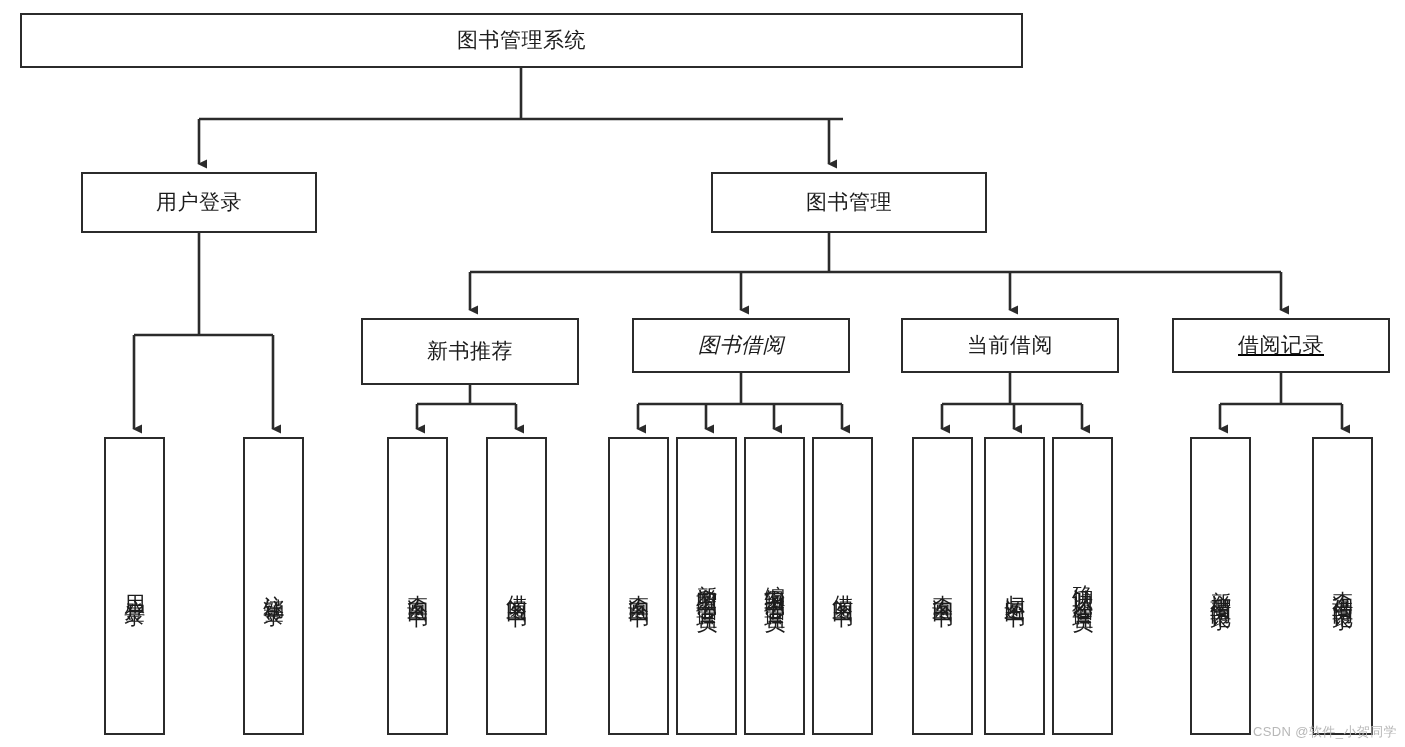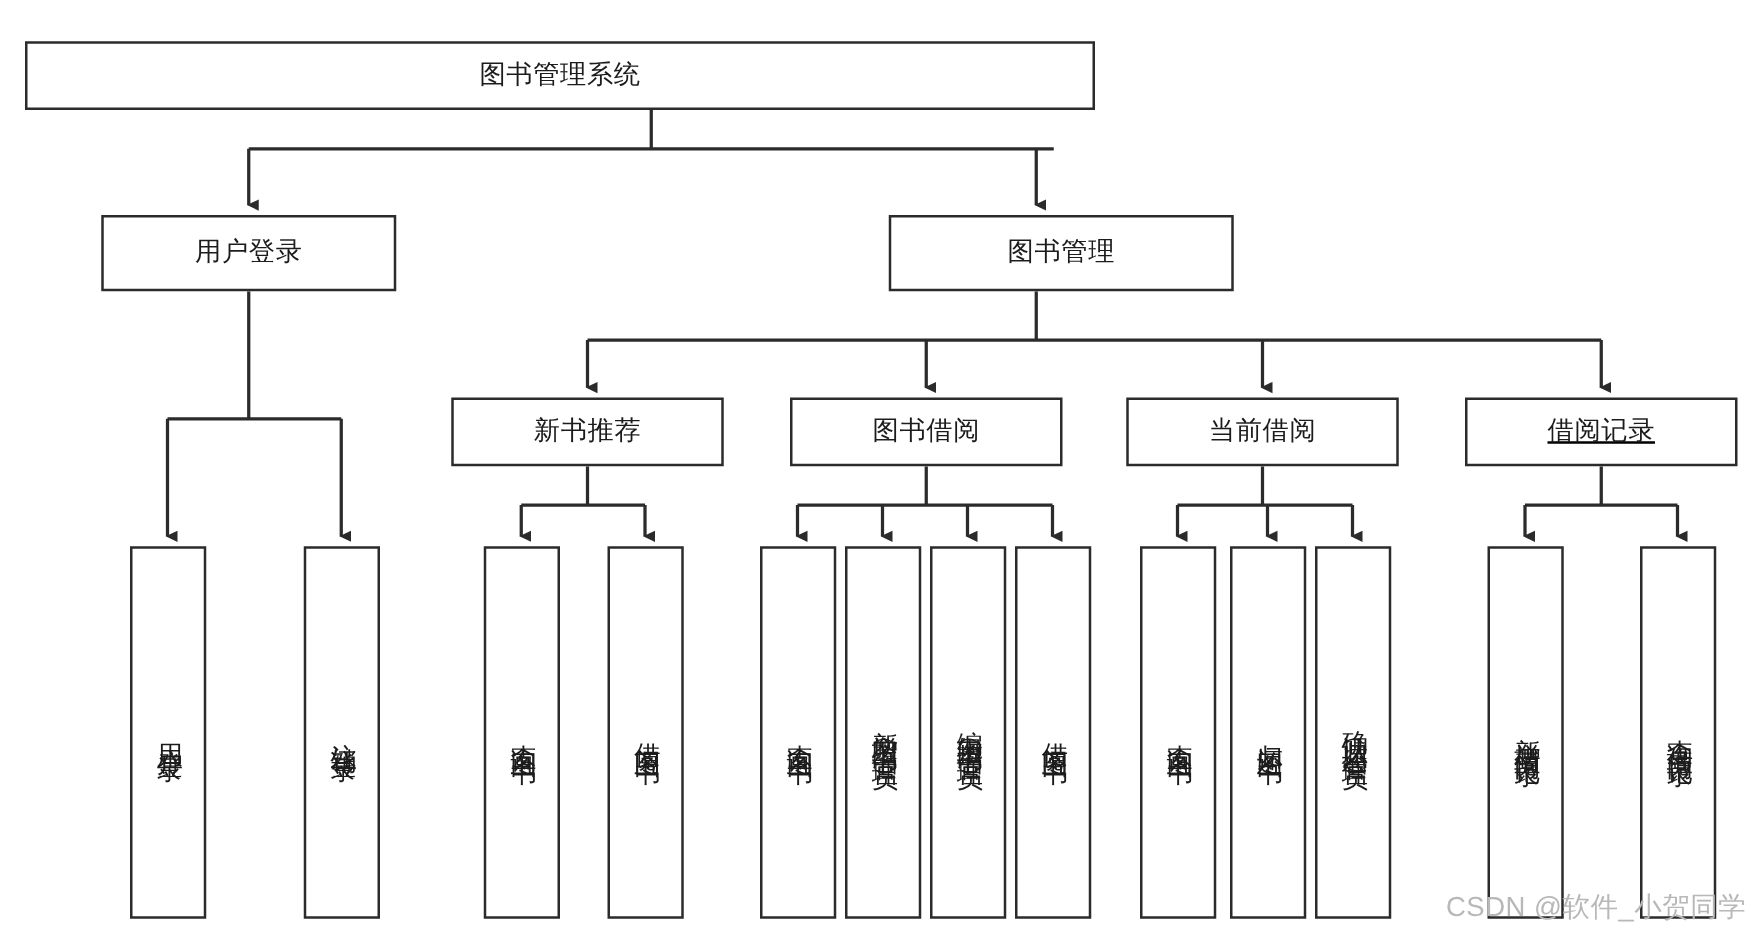--- a/index.html
+++ b/index.html
@@ -47,21 +47,21 @@
     writing-mode: vertical-rl;
     text-orientation: upright;
     letter-spacing: 4px;
     font-size: 21px;
   }
   .watermark {
     position: absolute;
     right: 8px;
     bottom: 6px;
     color: #b8b8b8;
-    font-size: 22px;
+    font-size: 13px;
     letter-spacing: 0.4px;
     z-index: 5;
     white-space: nowrap;
   }
 </style>
 </head>
 <body>
 
 <div id="diagram-root">
 
@@ -108,35 +108,35 @@
       <path d="M1014,404 L1014,429" marker-end="url(#arrowhead)"></path>
       <path d="M1082,404 L1082,429" marker-end="url(#arrowhead)"></path>
 
       <path d="M1281,373 L1281,404"></path>
       <path d="M1220,404 L1342,404"></path>
       <path d="M1220,404 L1220,429" marker-end="url(#arrowhead)"></path>
       <path d="M1342,404 L1342,429" marker-end="url(#arrowhead)"></path>
     </g>
   </svg>
 
-  <div class="node" style="left: 20px; top: 13px; width: 856px; height: 55px; margin-top: 20px;">
+  <div class="node" style="left: 20px; top: 13px; width: 1003px; height: 55px;">
     <span class="node-label">图书管理系统</span>
   </div>
 
   <div class="node" style="left: 81px; top: 172px; width: 236px; height: 61px;">
     <span class="node-label">用户登录</span>
   </div>
   <div class="node" style="left: 711px; top: 172px; width: 276px; height: 61px;">
     <span class="node-label">图书管理</span>
   </div>
 
-  <div class="node" style="left: 361px; top: 318px; width: 218px; height: 55px;">
+  <div class="node" style="left: 361px; top: 318px; width: 218px; height: 67px;">
     <span class="node-label">新书推荐</span>
   </div>
-  <div class="node" style="left: 632px; top: 318px; width: 218px; height: 55px;">
+  <div class="node" style="left: 632px; top: 318px; width: 218px; height: 55px; font-style: italic;">
     <span class="node-label">图书借阅</span>
   </div>
   <div class="node" style="left: 901px; top: 318px; width: 218px; height: 55px;">
     <span class="node-label">当前借阅</span>
   </div>
   <div class="node" style="left: 1172px; top: 318px; width: 218px; height: 55px; text-decoration: underline;">
     <span class="node-label">借阅记录</span>
   </div>
 
   <div class="node vertical" style="left: 104px; top: 437px; width: 61px; height: 298px;">

